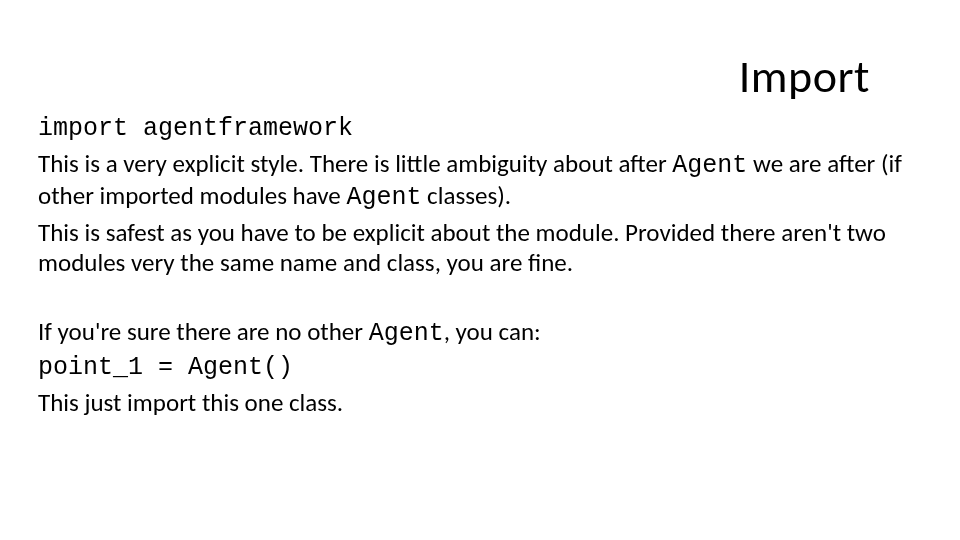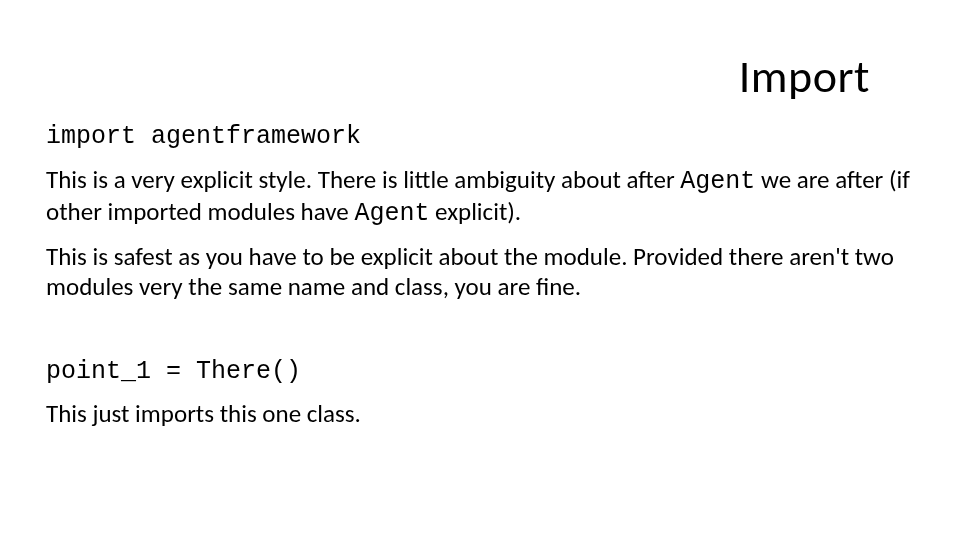--- a/index.html
+++ b/index.html
@@ -31,45 +31,48 @@
     top: 110px;
     left: 34px;
     right: 34px;
     font-size: 25px;
     line-height: 1.22;
   }
   .code {
     font-family: "Courier New", Courier, monospace;
   }
   .para {
-    margin: 12px;
+    margin: 4px;
   }
   .gap {
     height: 30px;
   }
 </style>
 </head>
 <body>
 
 <div class="slide">
 
   <div class="title">Import</div>
 
   <div class="body">
 
     <p class="para code">import agentframework</p>
 
     <p class="para">
-      <span>This is a very explicit style. There is little ambiguity about after </span><span class="code">Agent</span><span> we are after (if other imported modules have </span><span class="code">Agent</span><span> explicit).</span>
+      <span>This is a very explicit style. There is little ambiguity about after </span><span class="code">Agent</span><span> we are after (if other imported modules have </span><span class="code">Agent</span><span> classes).</span>
     </p>
 
     <p class="para">This is safest as you have to be explicit about the module. Provided there aren't two modules very the same name and class, you are fine.</p>
 
     <div class="gap"></div>
 
+    <p class="para">
+      <span>If you're sure there are no other </span><span class="code">Agent</span><span>, you can:</span>
+    </p>
 
-    <p class="para code">point_1 = There()</p>
+    <p class="para code">point_1 = Agent()</p>
 
-    <p class="para">This just imports this one class.</p>
+    <p class="para">This just import this one class.</p>
 
   </div>
 
 </div>
 
 </body></html>

